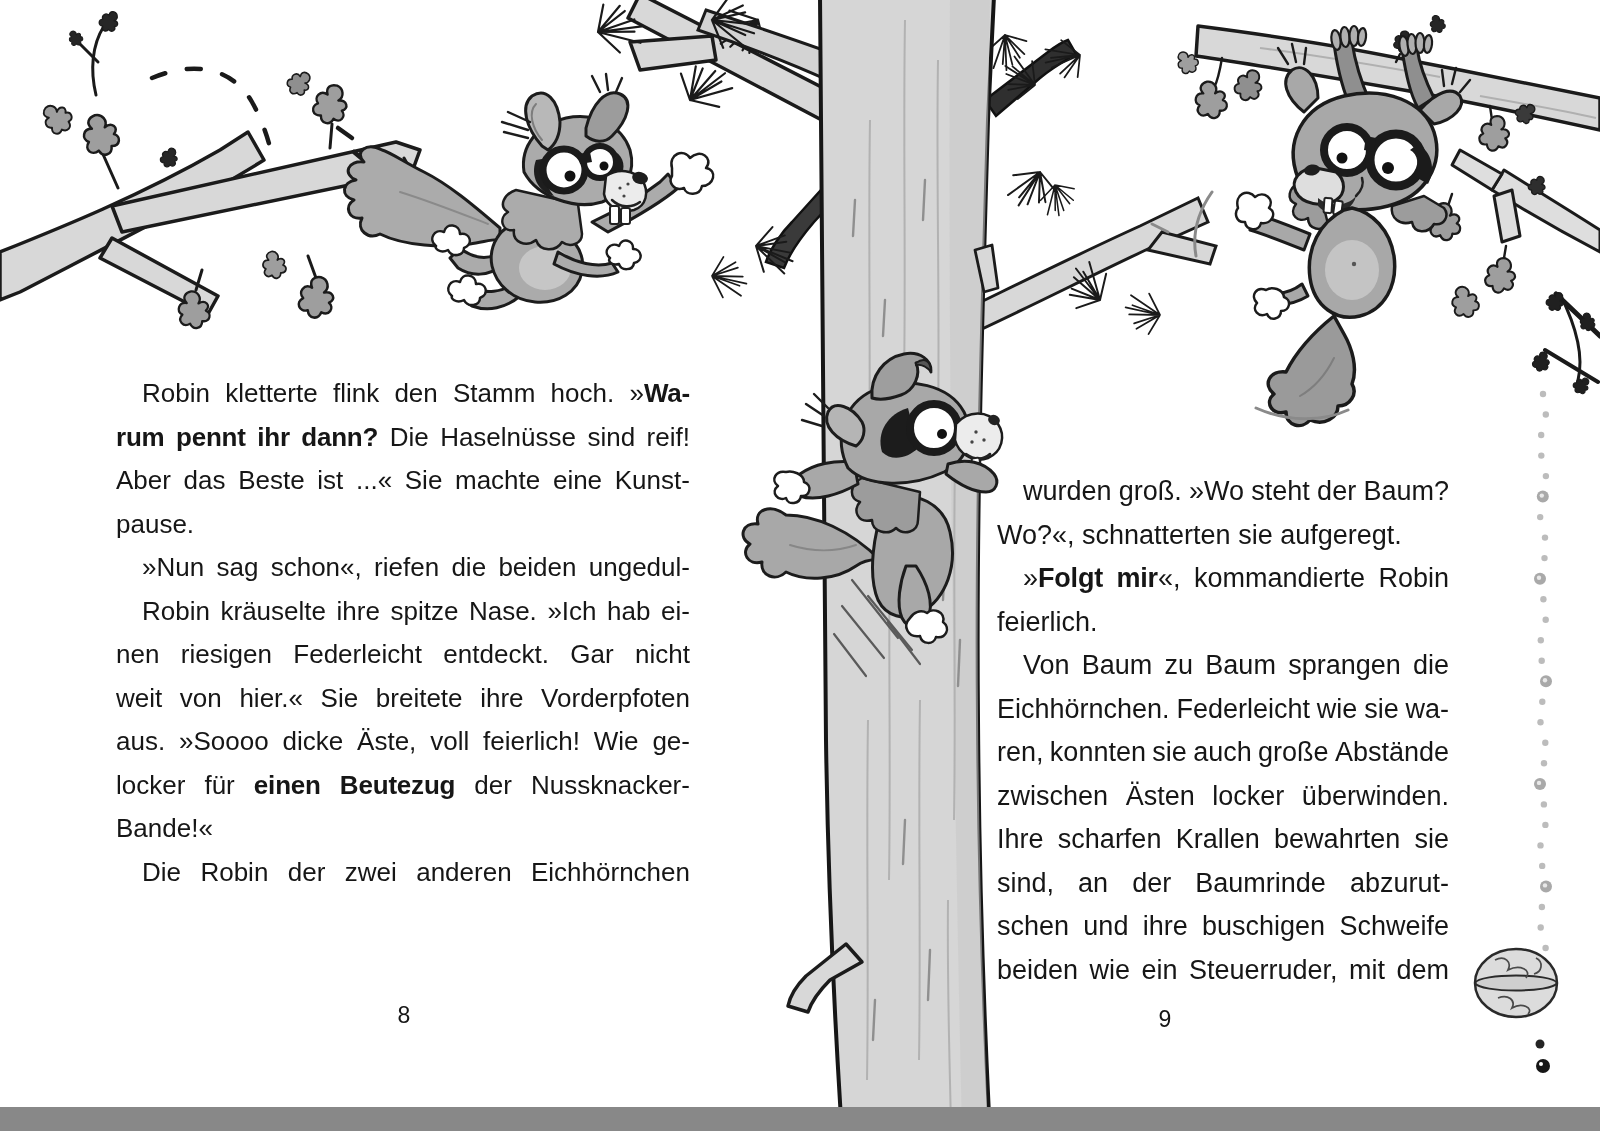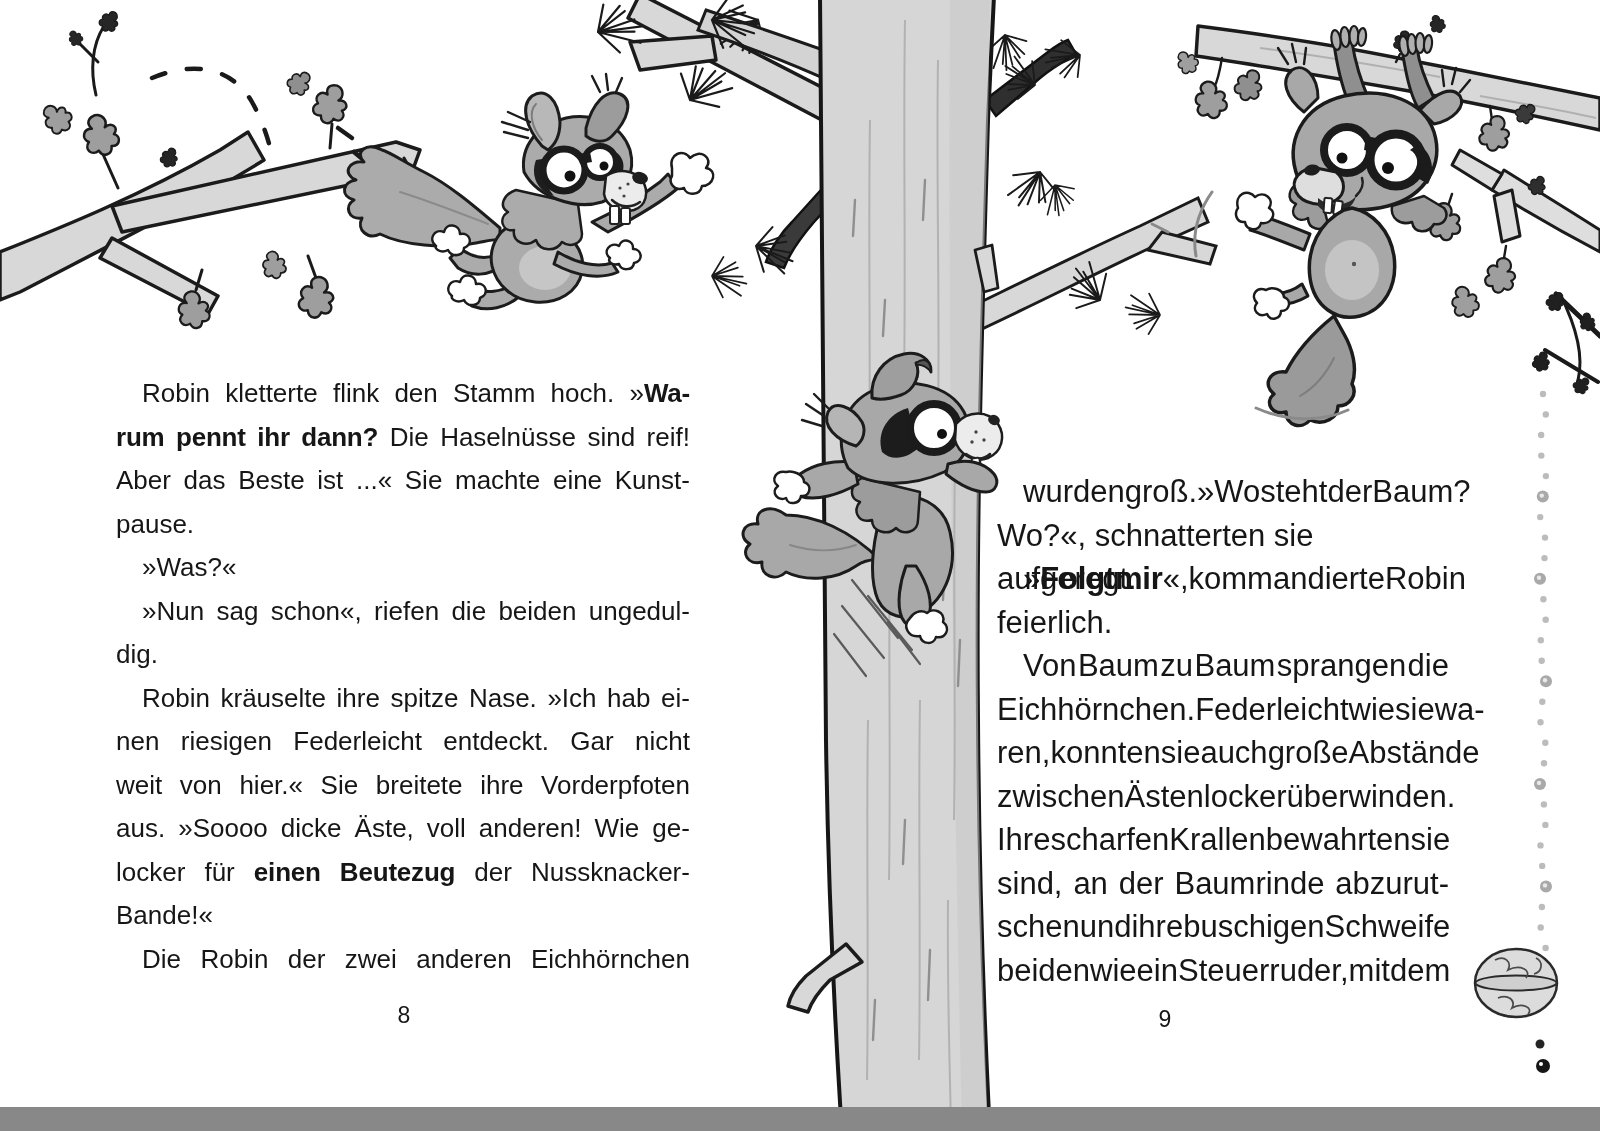--- a/index.html
+++ b/index.html
@@ -1,21 +1,21 @@
 <!DOCTYPE html>
 <html><head>
 <meta charset="utf-8">
 <style>
   html,body{margin:0;padding:0;background:#888;}
   #page{position:relative;width:1600px;height:1107px;background:#ffffff;overflow:hidden;
         font-family:"Liberation Sans",sans-serif;color:#161616;margin:0 auto;}
   #art{position:absolute;left:0;top:0;width:1600px;height:1131px;}
   .textcol{position:absolute;}
   #left-col{left:116px;top:372px;width:574px;font-size:26px;}
-  #right-col{left:997px;top:470px;width:452px;font-size:31px;}
+  #right-col{left:997px;top:470px;width:452px;font-size:27px;}
   .line{height:43.5px;line-height:43.5px;}
   .just{display:flex;justify-content:space-between;}
   .plain{display:block;white-space:pre-wrap;}
   .ind{padding-left:26px;}
   .b{font-weight:700;letter-spacing:-0.2px;}
   .pagenum{position:absolute;width:60px;text-align:center;font-size:23px;}
   #pagenum-left{left:374px;top:1002px;}
   #pagenum-right{left:1135px;top:1006px;}
 </style>
 </head>
@@ -369,31 +369,29 @@
         <span class="w"><span>das</span></span>
         <span class="w"><span>Beste</span></span>
         <span class="w"><span>ist</span></span>
         <span class="w"><span>...«</span></span>
         <span class="w"><span>Sie</span></span>
         <span class="w"><span>machte</span></span>
         <span class="w"><span>eine</span></span>
         <span class="w"><span>Kunst-</span></span>
       </div>
       <div class="line plain"><span>pause.</span></div>
-      <div class="line plain ind"><span>»Was?«</span></div>
       <div class="line just ind">
         <span class="w"><span>»Nun</span></span>
         <span class="w"><span>sag</span></span>
         <span class="w"><span>schon«,</span></span>
         <span class="w"><span>riefen</span></span>
         <span class="w"><span>die</span></span>
         <span class="w"><span>beiden</span></span>
         <span class="w"><span>ungedul-</span></span>
       </div>
-      <div class="line plain"><span>dig.</span></div>
       <div class="line just ind">
         <span class="w"><span>Robin</span></span>
         <span class="w"><span>kräuselte</span></span>
         <span class="w"><span>ihre</span></span>
         <span class="w"><span>spitze</span></span>
         <span class="w"><span>Nase.</span></span>
         <span class="w"><span>»Ich</span></span>
         <span class="w"><span>hab</span></span>
         <span class="w"><span>ei-</span></span>
       </div>
@@ -413,21 +411,21 @@
         <span class="w"><span>breitete</span></span>
         <span class="w"><span>ihre</span></span>
         <span class="w"><span>Vorderpfoten</span></span>
       </div>
       <div class="line just">
         <span class="w"><span>aus.</span></span>
         <span class="w"><span>»Soooo</span></span>
         <span class="w"><span>dicke</span></span>
         <span class="w"><span>Äste,</span></span>
         <span class="w"><span>voll</span></span>
-        <span class="w"><span>anderen!</span></span>
+        <span class="w"><span>feierlich!</span></span>
         <span class="w"><span>Wie</span></span>
         <span class="w"><span>ge-</span></span>
       </div>
       <div class="line just">
         <span class="w"><span>locker</span></span>
         <span class="w"><span>für</span></span>
         <span class="w"><span class="b">einen</span></span>
         <span class="w"><span class="b">Beutezug</span></span>
         <span class="w"><span>der</span></span>
         <span class="w"><span>Nussknacker-</span></span>

